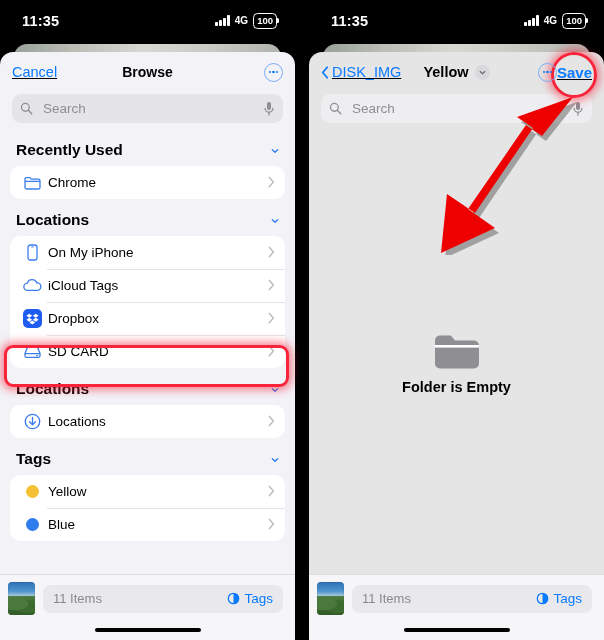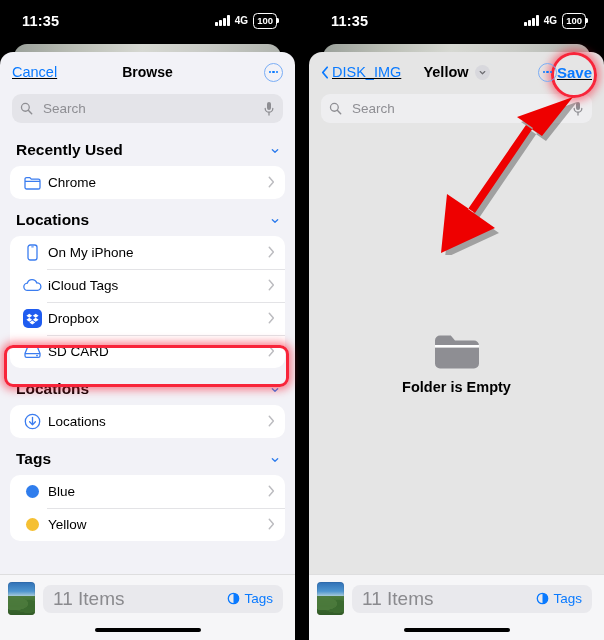--- a/index.html
+++ b/index.html
@@ -156,21 +156,21 @@
     content:""; position:absolute; left:-10%; bottom:0; width:120%; height:58%;
     background: radial-gradient(ellipse at 30% 40%, #4b7a3b 0 40%, transparent 41%),
                 radial-gradient(ellipse at 70% 55%, #3c6b30 0 42%, transparent 43%),
                 linear-gradient(#4a7a3a, #2f5a28);
     opacity:.95;
   }
   .items-pill {
     flex: 1; height: 28px; border-radius: 8px; background: #e9e9ed;
     display: flex; align-items: center; padding: 0 10px;
   }
-  .items-txt { font-size: 19px; color: #8a8a8e; }
+  .items-txt { font-size: 13px; color: #8a8a8e; }
   .tags-btn { margin-left: auto; display: flex; align-items: center; gap: 4px; color: #0a7aff; font-size: 13.5px; }
   .tag-ico { width: 13px; height: 13px; }
   .home-ind {
     position: absolute; bottom: 8px; left: 50%; transform: translateX(-50%);
     width: 106px; height: 4px; border-radius: 3px; background: #000;
   }
 
   
   .empty {
     position: absolute; left: 0; right: 0; top: 46%;
@@ -371,34 +371,34 @@
           <span class="t">Tags</span>
           <span class="c">
             <svg class="chev-down-sm" viewBox="0 0 12 12">
                 <polyline points="2,4.2 6,8 10,4.2" fill="none" stroke="#2f7ded" stroke-width="2" stroke-linecap="round" stroke-linejoin="round"></polyline>
               </svg>
           </span>
         </div>
         <div class="group">
           <div class="row">
             <span class="row-ico">
+              <span class="dot" style="background:#f5c033"></span>
+            </span>
+            <span class="row-label">Yellow</span>
+            <span class="row-chev">
+              <svg class="chev-r" viewBox="0 0 8 14">
+                  <polyline points="1.4,1.4 6.2,7 1.4,12.6" fill="none" stroke="#bcbcc0" stroke-width="1.7" stroke-linecap="round" stroke-linejoin="round"></polyline>
+                </svg>
+            </span>
+          </div>
+          <div class="row">
+            <span class="row-ico">
               <span class="dot" style="background:#2f7ded"></span>
             </span>
             <span class="row-label">Blue</span>
-            <span class="row-chev">
-              <svg class="chev-r" viewBox="0 0 8 14">
-                  <polyline points="1.4,1.4 6.2,7 1.4,12.6" fill="none" stroke="#bcbcc0" stroke-width="1.7" stroke-linecap="round" stroke-linejoin="round"></polyline>
-                </svg>
-            </span>
-          </div>
-          <div class="row">
-            <span class="row-ico">
-              <span class="dot" style="background:#f5c033"></span>
-            </span>
-            <span class="row-label">Yellow</span>
             <span class="row-chev">
               <svg class="chev-r" viewBox="0 0 8 14">
                   <polyline points="1.4,1.4 6.2,7 1.4,12.6" fill="none" stroke="#bcbcc0" stroke-width="1.7" stroke-linecap="round" stroke-linejoin="round"></polyline>
                 </svg>
             </span>
           </div>
         </div>
 
       </div>
 

